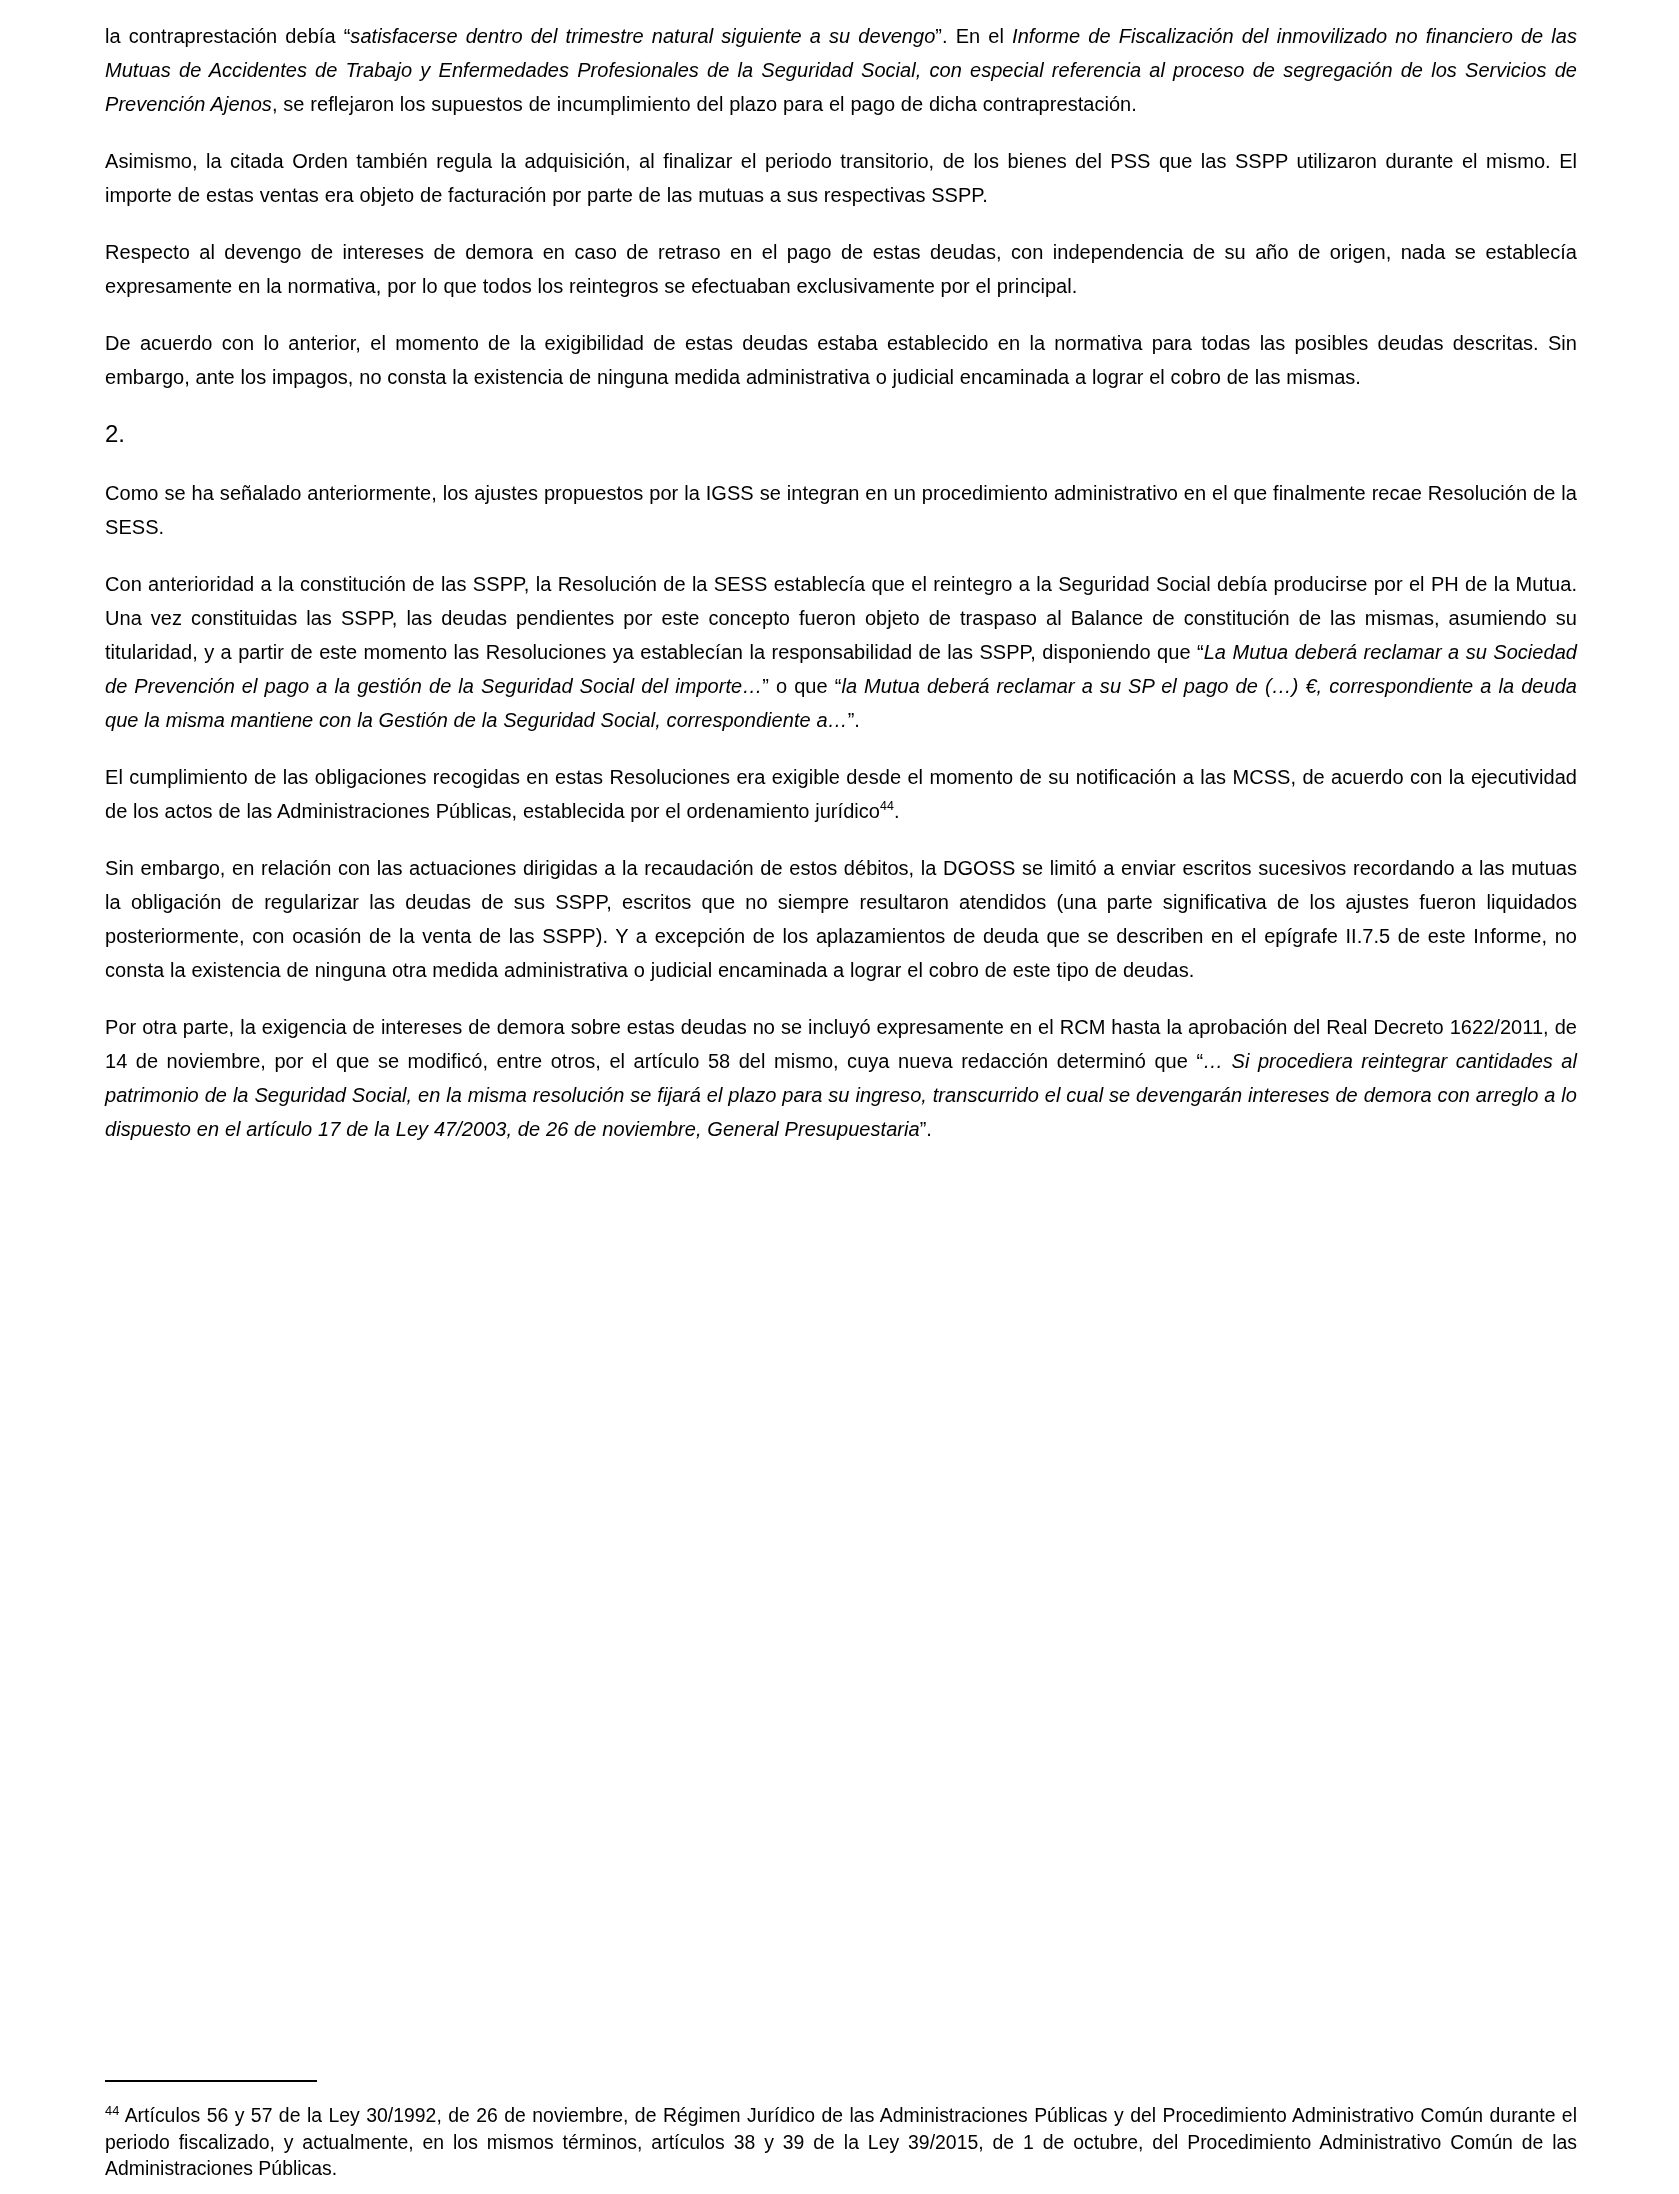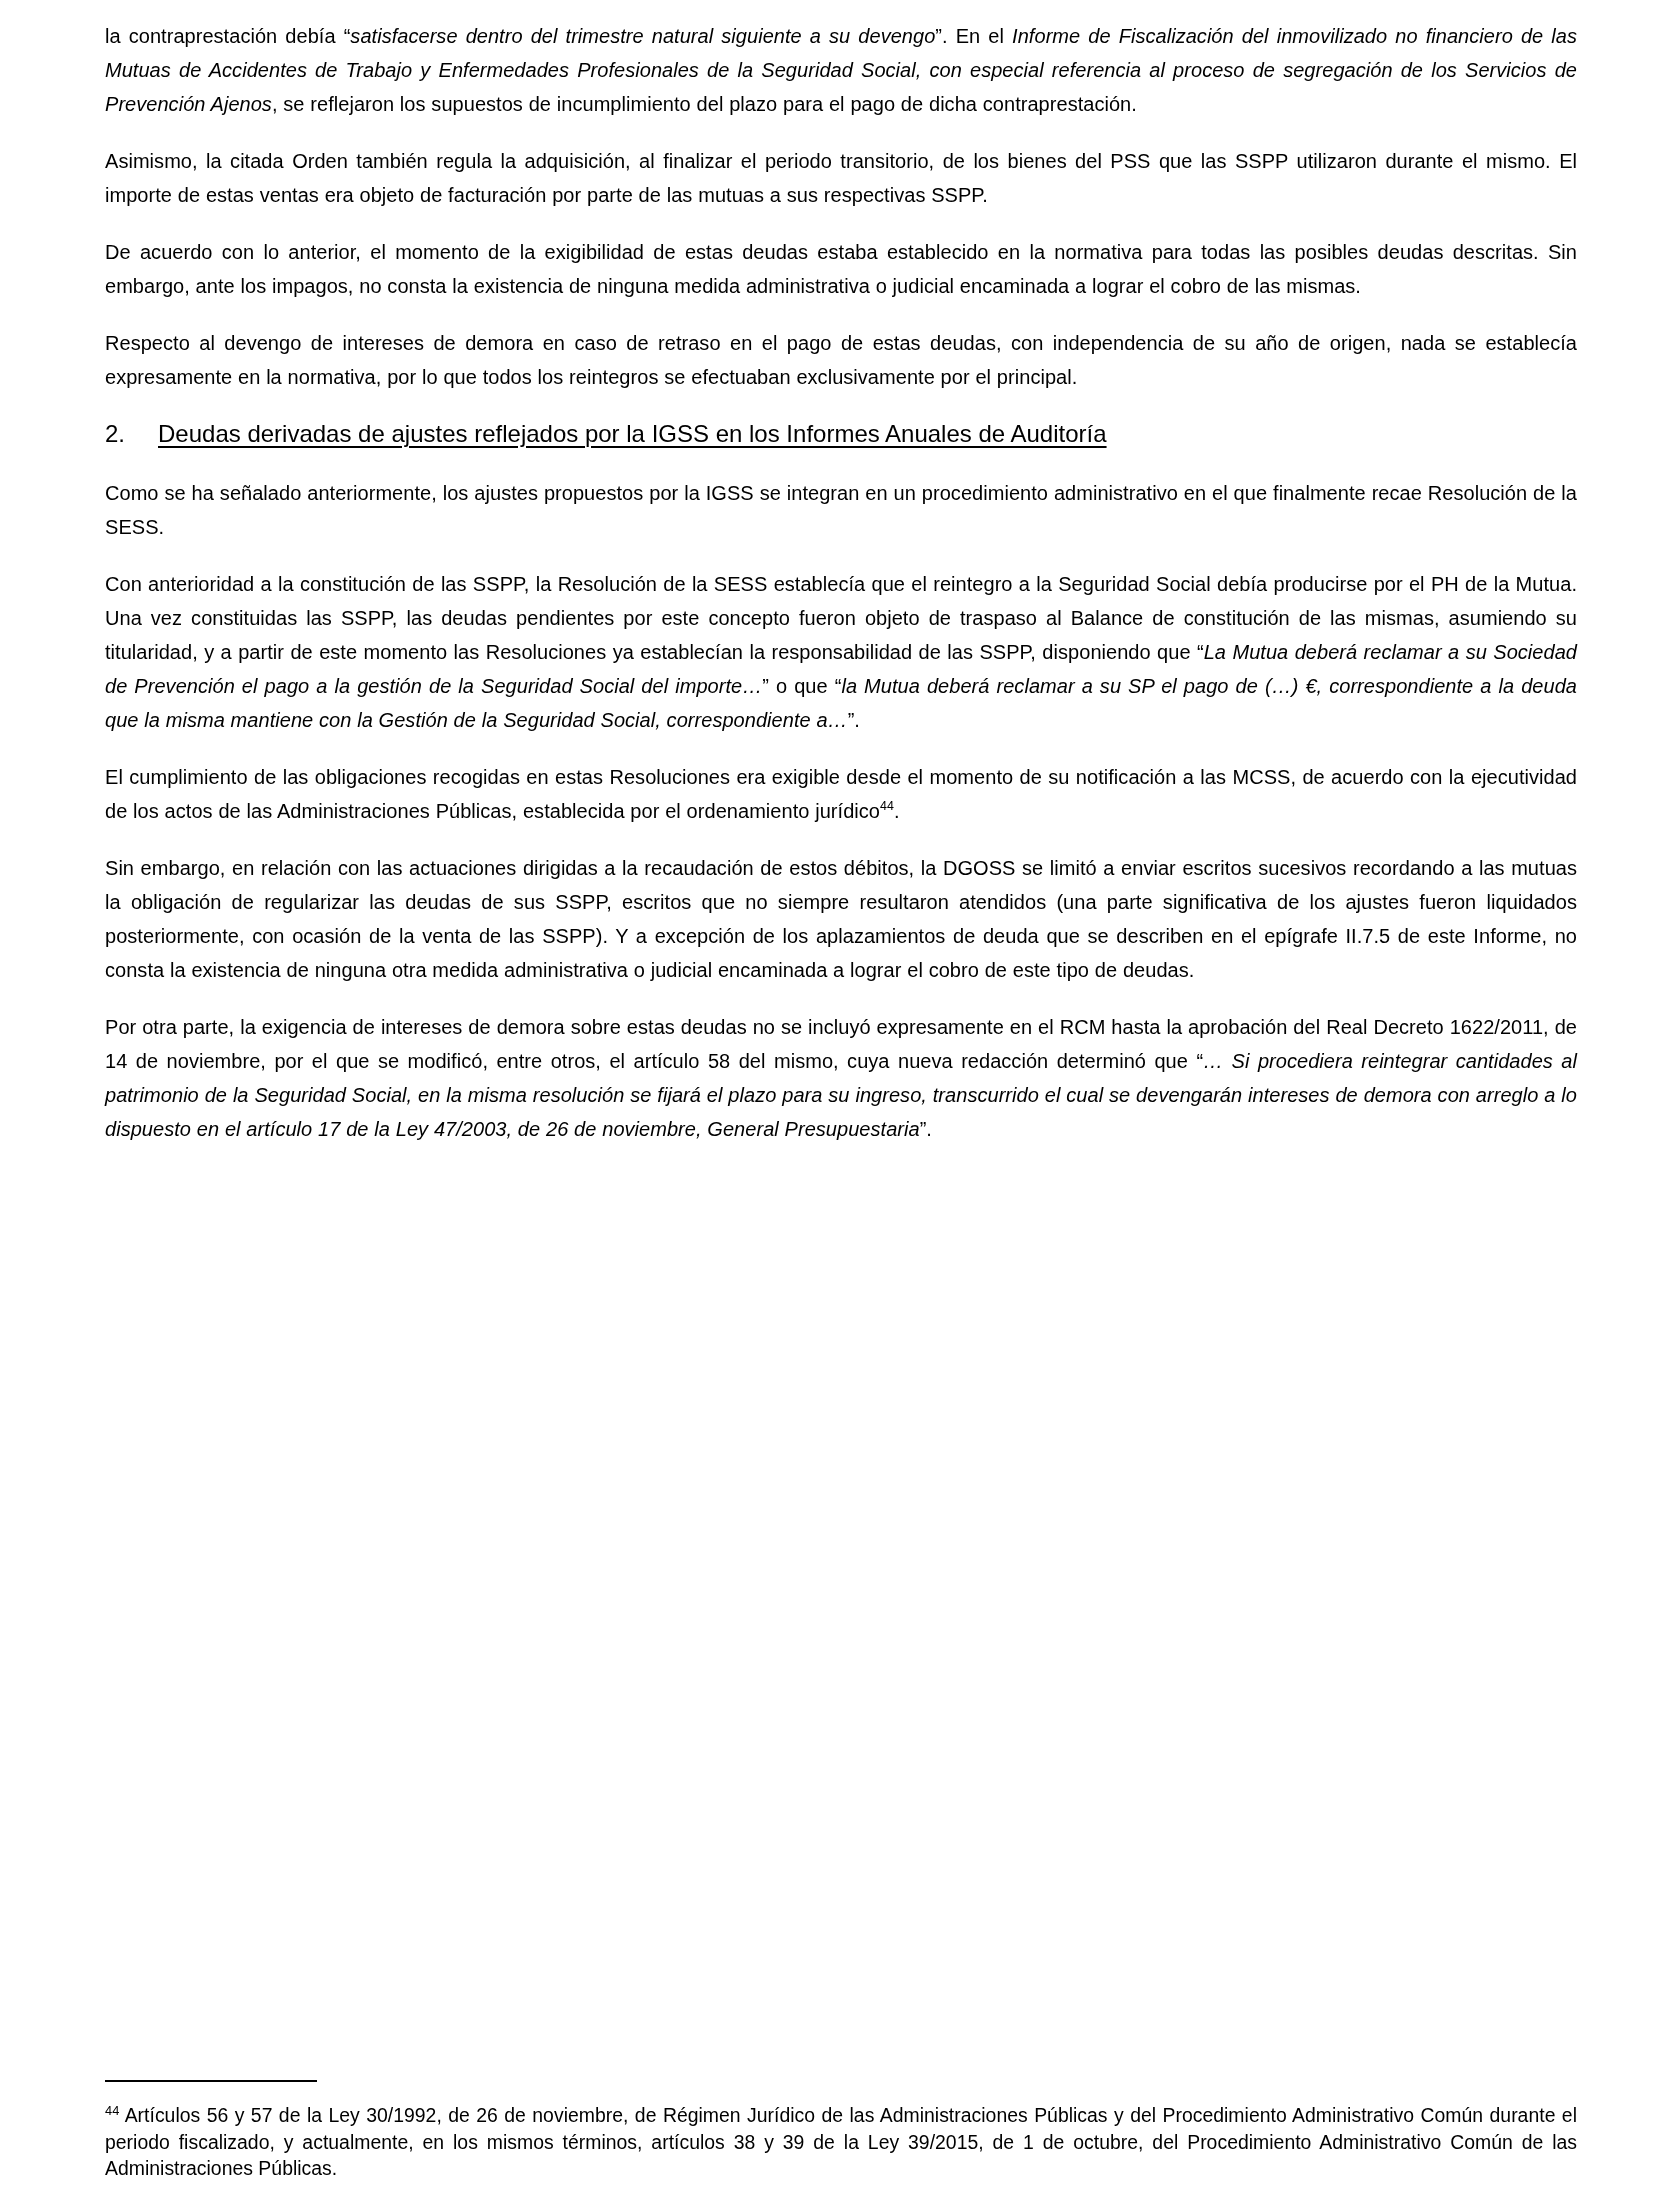--- a/index.html
+++ b/index.html
@@ -82,27 +82,26 @@
 </style>
 </head>
 <body>
 
 <div class="page">
 
   <p class="body-text"><span>la contraprestación debía “</span><i>satisfacerse dentro del trimestre natural siguiente a su devengo</i><span>”. En el </span><i>Informe de Fiscalización del inmovilizado no financiero de las Mutuas de Accidentes de Trabajo y Enfermedades Profesionales de la Seguridad Social, con especial referencia al proceso de segregación de los Servicios de Prevención Ajenos</i><span>, se reflejaron los supuestos de incumplimiento del plazo para el pago de dicha contraprestación.</span></p>
 
   <p class="body-text"><span>Asimismo, la citada Orden también regula la adquisición, al finalizar el periodo transitorio, de los bienes del PSS que las SSPP utilizaron durante el mismo. El importe de estas ventas era objeto de facturación por parte de las mutuas a sus respectivas SSPP.</span></p>
 
+  <p class="body-text"><span>Respecto al devengo de intereses de demora en caso de retraso en el pago de estas deudas, con independencia de su año de origen, nada se establecía expresamente en la normativa, por lo que todos los reintegros se efectuaban exclusivamente por el principal.</span></p>
+
   <p class="body-text"><span>De acuerdo con lo anterior, el momento de la exigibilidad de estas deudas estaba establecido en la normativa para todas las posibles deudas descritas. Sin embargo, ante los impagos, no consta la existencia de ninguna medida administrativa o judicial encaminada a lograr el cobro de las mismas.</span></p>
-
-  <p class="body-text"><span>Respecto al devengo de intereses de demora en caso de retraso en el pago de estas deudas, con independencia de su año de origen, nada se establecía expresamente en la normativa, por lo que todos los reintegros se efectuaban exclusivamente por el principal.</span></p>
 
   <div class="section-heading">
     <span class="num">2.</span>
-    <span class="heading-text">Deudas derivadas de ajustes reflejados por la IGSS en los Informes Anuales de Auditoría</span>
   </div>
 
   <p class="body-text"><span>Como se ha señalado anteriormente, los ajustes propuestos por la IGSS se integran en un procedimiento administrativo en el que finalmente recae Resolución de la SESS.</span></p>
 
   <p class="body-text"><span>Con anterioridad a la constitución de las SSPP, la Resolución de la SESS establecía que el reintegro a la Seguridad Social debía producirse por el PH de la Mutua. Una vez constituidas las SSPP, las deudas pendientes por este concepto fueron objeto de traspaso al Balance de constitución de las mismas, asumiendo su titularidad, y a partir de este momento las Resoluciones ya establecían la responsabilidad de las SSPP, disponiendo que “</span><i>La Mutua deberá reclamar a su Sociedad de Prevención el pago a la gestión de la Seguridad Social del importe…</i><span>” o que “</span><i>la Mutua deberá reclamar a su SP el pago de (…) €, correspondiente a la deuda que la misma mantiene con la Gestión de la Seguridad Social, correspondiente a…</i><span>”.</span></p>
 
   <p class="body-text"><span>El cumplimiento de las obligaciones recogidas en estas Resoluciones era exigible desde el momento de su notificación a las MCSS, de acuerdo con la ejecutividad de los actos de las Administraciones Públicas, establecida por el ordenamiento jurídico</span><sup>44</sup><span>.</span></p>
 
   <p class="body-text"><span>Sin embargo, en relación con las actuaciones dirigidas a la recaudación de estos débitos, la DGOSS se limitó a enviar escritos sucesivos recordando a las mutuas la obligación de regularizar las deudas de sus SSPP, escritos que no siempre resultaron atendidos (una parte significativa de los ajustes fueron liquidados posteriormente, con ocasión de la venta de las SSPP). Y a excepción de los aplazamientos de deuda que se describen en el epígrafe II.7.5 de este Informe, no consta la existencia de ninguna otra medida administrativa o judicial encaminada a lograr el cobro de este tipo de deudas.</span></p>
 

